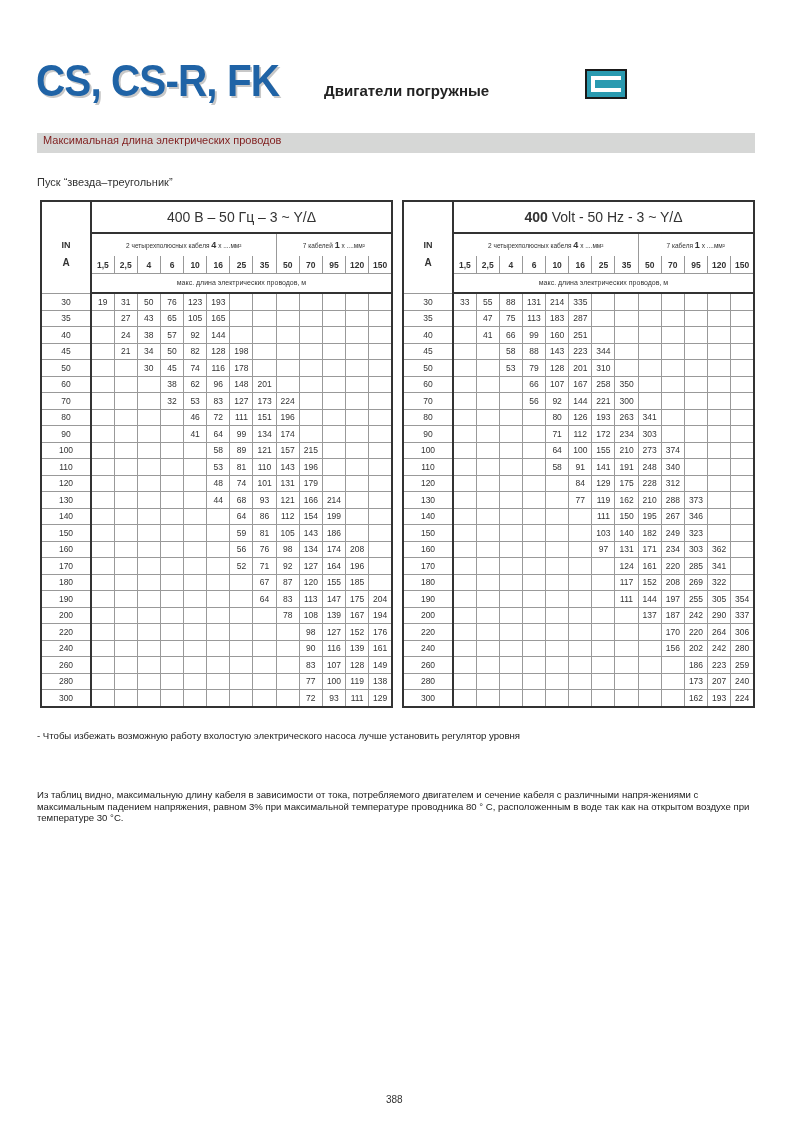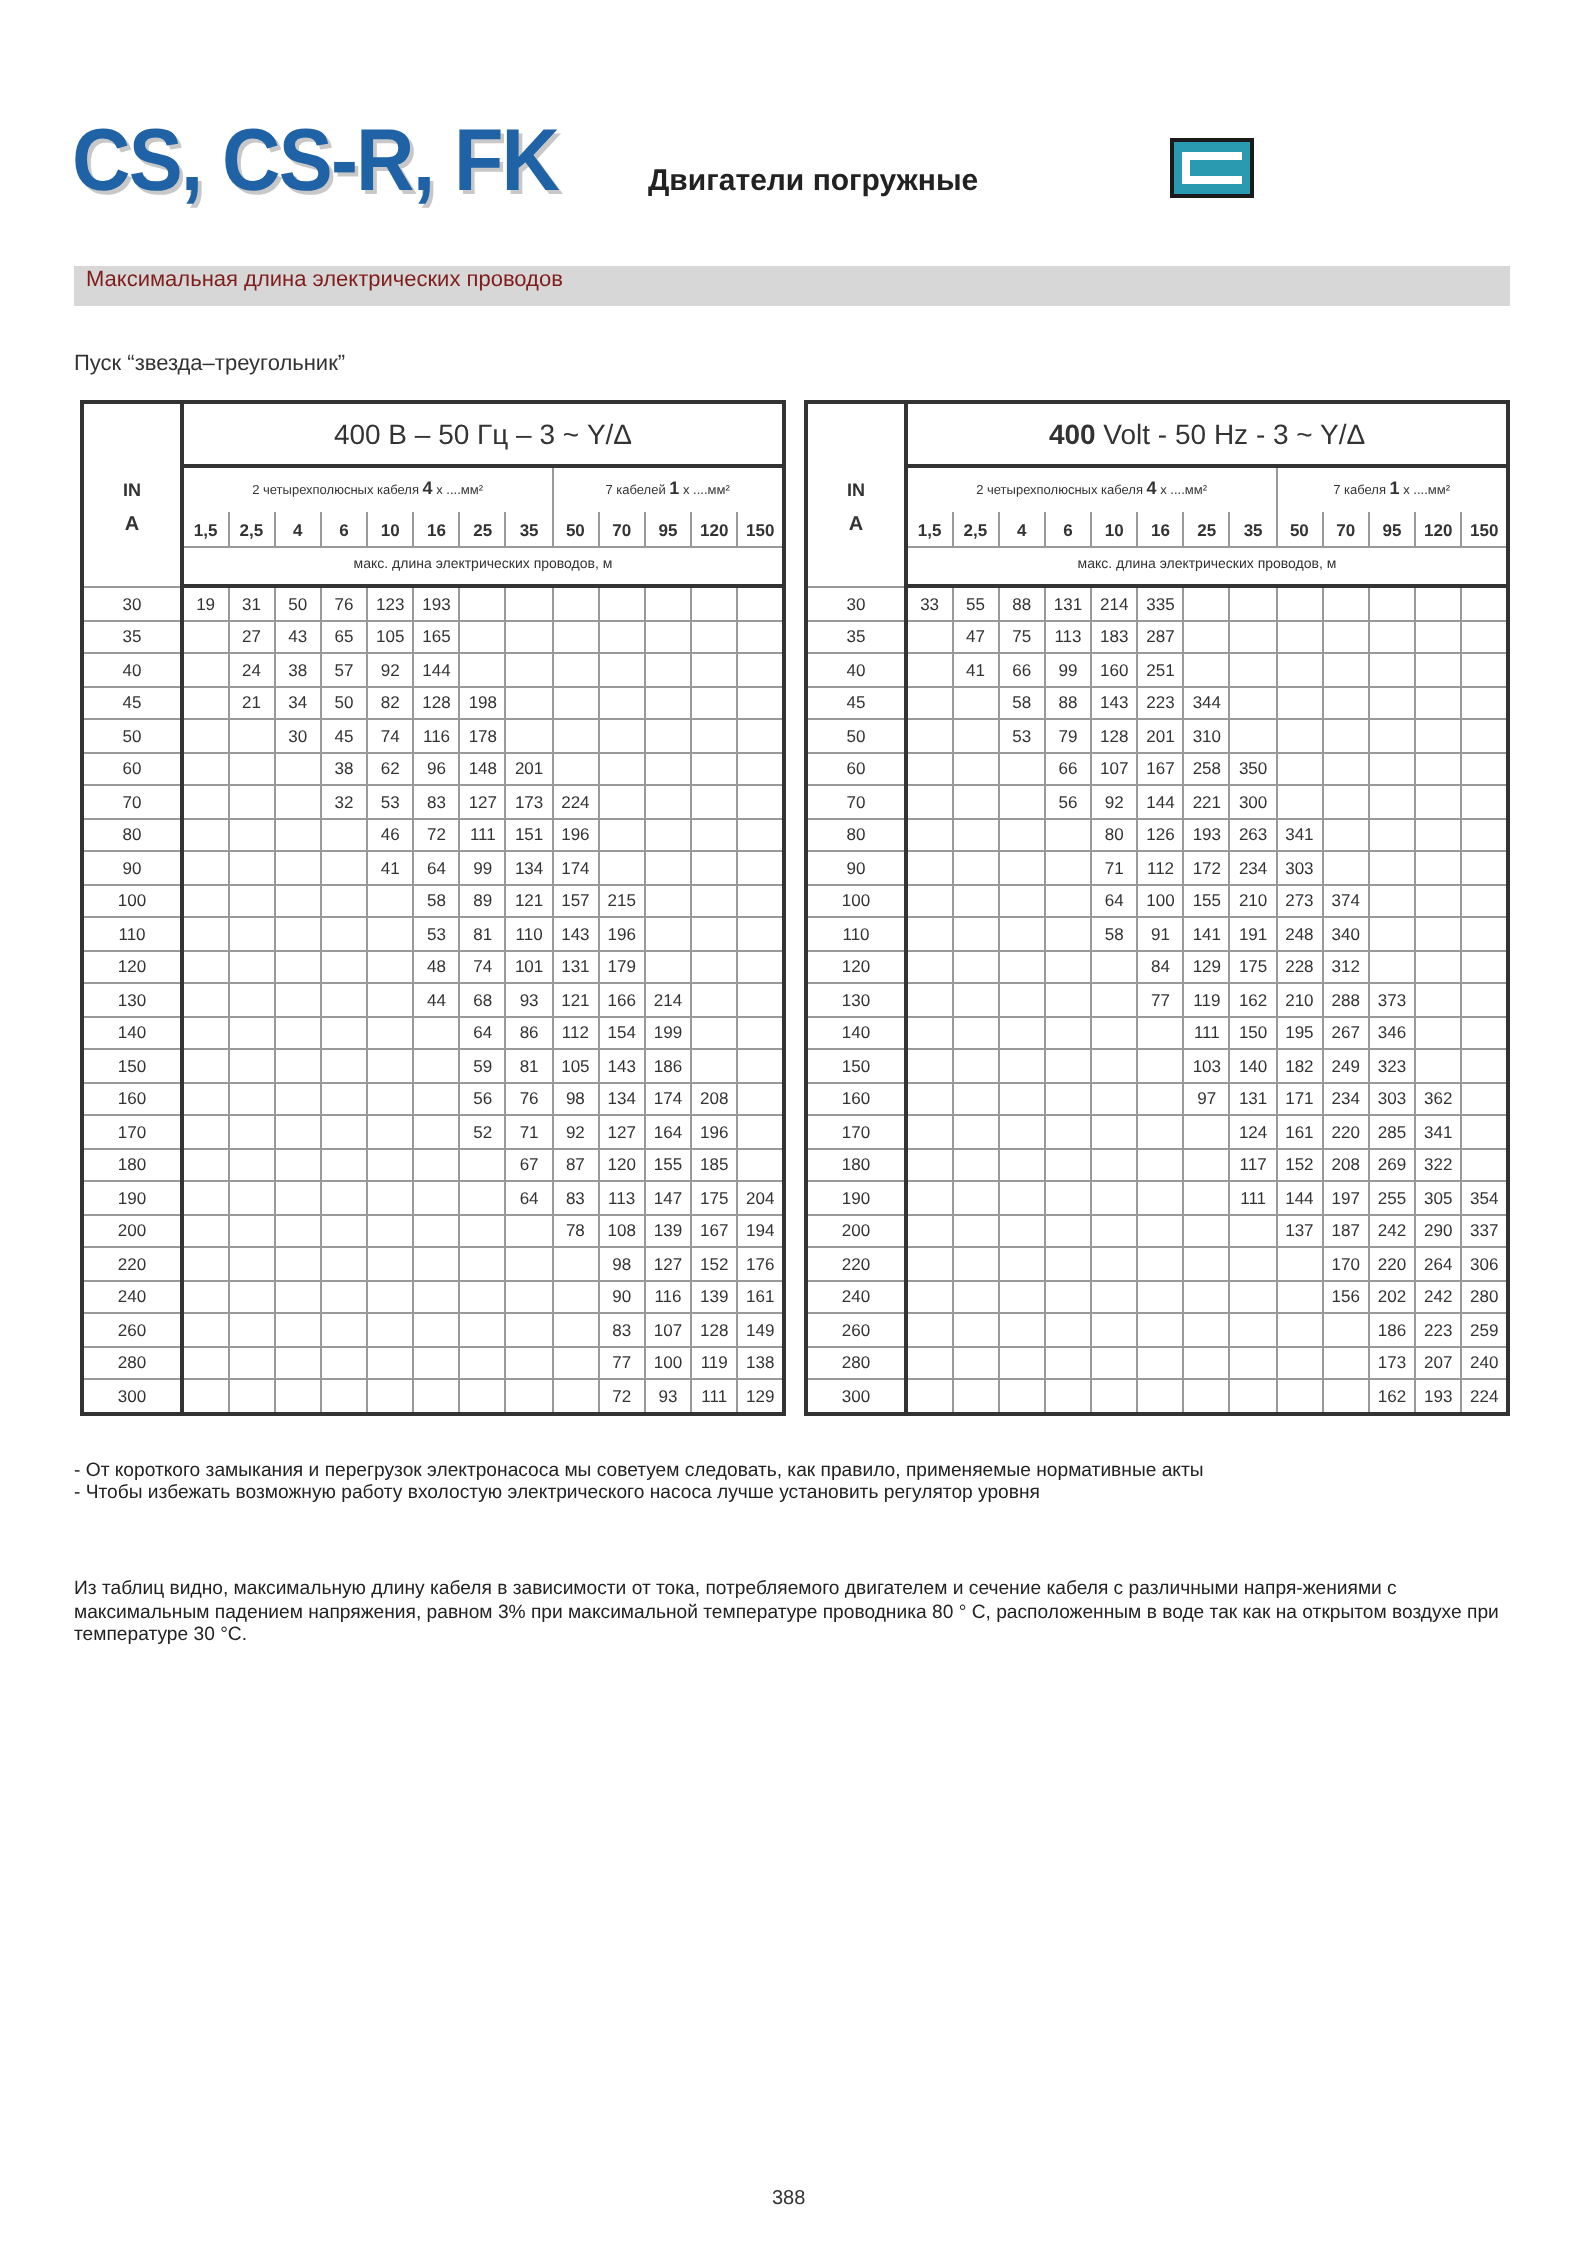--- a/index.html
+++ b/index.html
@@ -942,18 +942,17 @@
         <td class="gsep"></td>
         <td></td>
         <td>162</td>
         <td>193</td>
         <td>224</td>
       </tr>
     </tbody>
   </table>
 
 <div class="notes">
-  <div>- От короткого замыкания и перегрузок электронасоса мы советуем следовать, как правило, применяемые нормативные акты</div>
   <div>- Чтобы избежать возможную  работу вхолостую электрического насоса лучше установить регулятор уровня</div>
 </div>
 <div class="para">Из таблиц видно, максимальную длину кабеля в зависимости от тока, потребляемого двигателем и сечение кабеля с различными напря-жениями с максимальным падением напряжения, равном 3%  при максимальной температуре проводника 80 ° С, расположенным в воде так как   на открытом воздухе при температуре 30 °С.</div>
 
 <div class="page-num">388</div>
 
 </body></html>

